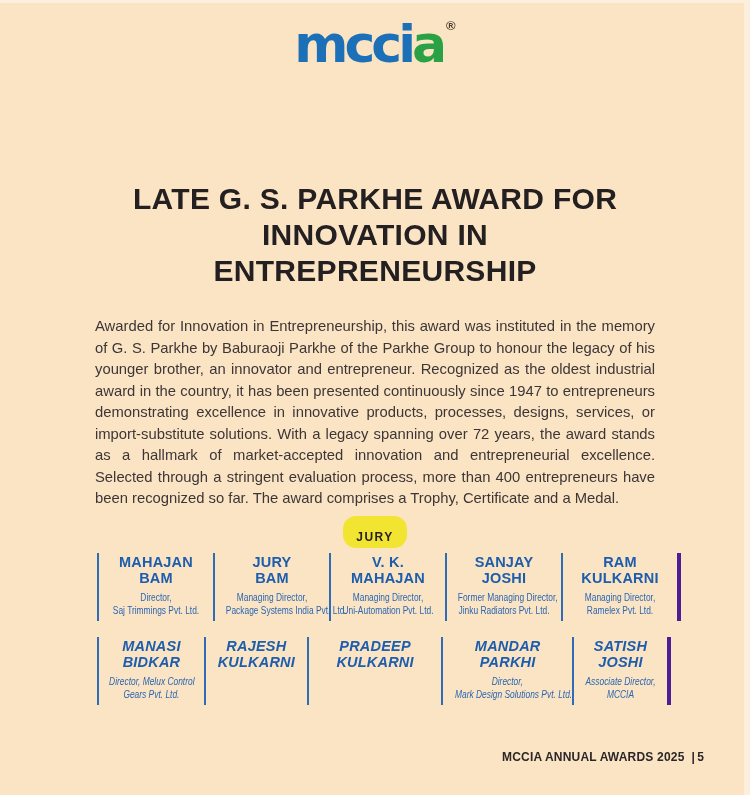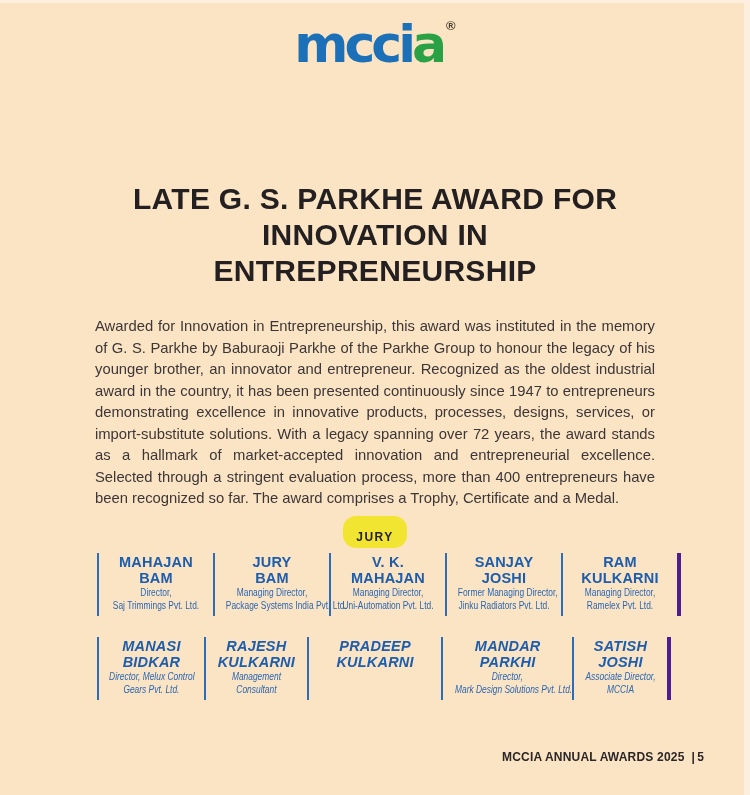--- a/index.html
+++ b/index.html
@@ -93,21 +93,21 @@
   .jury-row-2 .jury-cell:nth-child(3) { flex: 1.30; }
   .jury-row-2 .jury-cell:nth-child(4) { flex: 1.26; }
   .jury-row-2 .jury-cell:nth-child(5) { flex: 0.90; }
   .member-name {
     color: #1d5dad;
     font-weight: bold;
     font-size: 14.5px;
     line-height: 15.5px;
     letter-spacing: 0.2px;
   }
-  .member-details { color: #2a66b2; font-size: 10px; line-height: 13px; }
+  .member-details { margin-top: 5px; color: #2a66b2; font-size: 10px; line-height: 13px; }
   .detail-line {
     white-space: nowrap;
     transform: scaleX(0.84);
     transform-origin: 50% 50%;
   }
 
   
   .page-footer {
     position: absolute; top: 750px; right: 46px;
     font-size: 12px;
@@ -202,24 +202,20 @@
       <div class="member-details">
         <div class="detail-line">Director, Melux Control</div>
         <div class="detail-line">Gears Pvt. Ltd.</div>
       </div>
     </div>
     <div class="jury-cell">
       <div class="member-name">
         <div>RAJESH</div>
         <div>KULKARNI</div>
       </div>
-      <div class="member-details">
-        <div class="detail-line">Management</div>
-        <div class="detail-line">Consultant</div>
-      </div>
     </div>
     <div class="jury-cell">
       <div class="member-name">
         <div>PRADEEP</div>
         <div>KULKARNI</div>
       </div>
     </div>
     <div class="jury-cell">
       <div class="member-name">
         <div>MANDAR</div>

